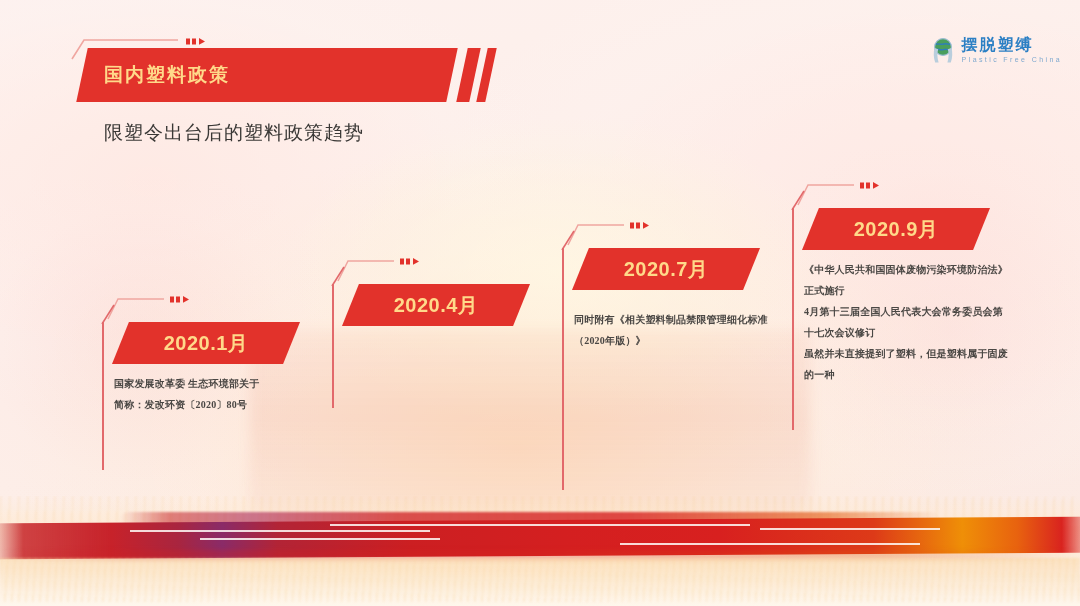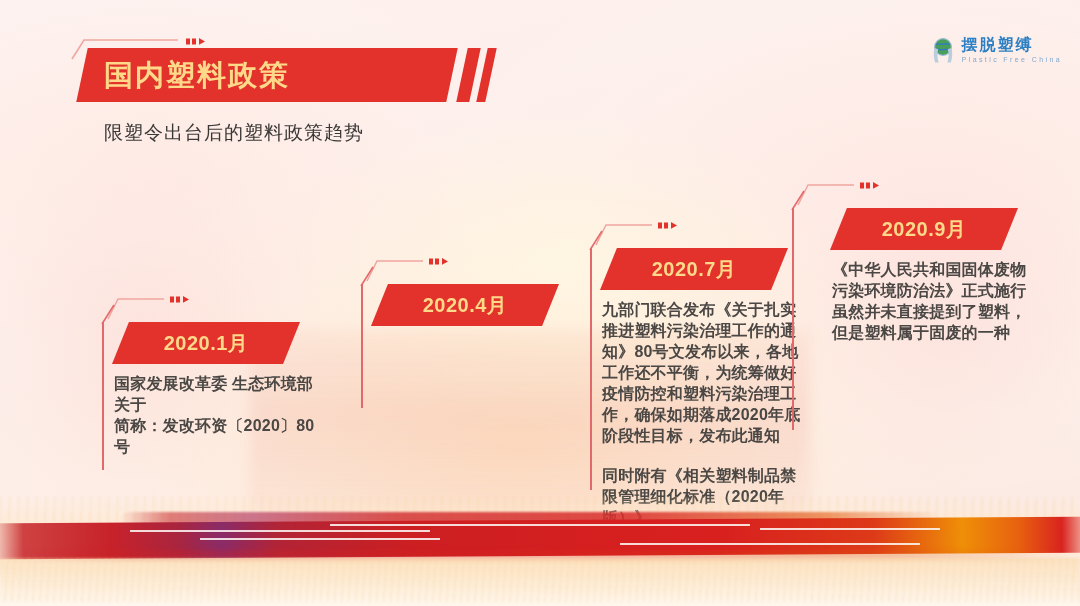--- a/index.html
+++ b/index.html
@@ -141,21 +141,21 @@
     position: absolute;
     top: 10px; height: 54px;
     background: #e2322b;
     transform: skewX(-12deg);
   }
   .title-slash.s1 { left: 392px; width: 13px; }
   .title-slash.s2 { left: 412px; width: 9px; }
   .title-text {
     position: absolute;
     left: 34px; top: 16px;
-    font-size: 29px;
+    font-size: 19px;
     font-weight: bold;
     letter-spacing: 2px;
     color: #ffd98a;
     line-height: 42px;
     white-space: nowrap;
   }
   .subtitle-text {
     position: absolute;
     left: 34px; top: 82px;
     font-size: 19px;
@@ -220,38 +220,39 @@
     background: #e2696b;
   }
   .card-rail-top {
     position: absolute;
     left: -1px; top: -18px;
     width: 22px; height: 20px;
   }
   .card-body {
     margin-left: 12px;
     margin-top: 9px;
-    font-size: 16px;
+    font-size: 10px;
     line-height: 21px;
     color: #4a4744;
     font-weight: bold;
     letter-spacing: 0.2px;
     width: 204px;
+    font-family: Liberation Serif, serif;
   }
   .card-body p { margin: 0; }
   .card-body p.gap { margin-top: 19px; }
 
   
   #card-1 { left: 102px; top: 322px; }
   #card-1 .card-rail { height: 148px; }
-  #card-2 { left: 332px; top: 284px; margin-left: 29px; }
+  #card-2 { left: 332px; top: 284px; }
   #card-2 .card-rail { height: 124px; }
-  #card-3 { left: 590px; top: 248px; }
+  #card-3 { left: 562px; top: 248px; }
   #card-3 .card-rail { height: 242px; }
-  #card-4 { left: 792px; top: 208px; padding-left: 28px; }
+  #card-4 { left: 792px; top: 208px; }
   #card-4 .card-rail { height: 222px; }
 </style>
 </head>
 <body>
 
 <div id="slide">
 
   <div class="haze haze-sun"></div>
   <div class="haze haze-left"></div>
   <div class="haze haze-right"></div>
@@ -337,21 +338,20 @@
     </svg>
     <svg class="card-rail-top" viewBox="0 0 22 20">
       <path d="M1 20 L13 1" fill="none" stroke="#e2696b" stroke-width="1.6"></path>
     </svg>
     <div class="card-rail"></div>
     <div class="card-head">
       <div class="card-head-bg"></div>
       <div class="card-head-label">2020.7月</div>
     </div>
     <div class="card-body">
-      <p>九部门联合发布《关于扎实推进塑料污染治理工作的通知》80号文发布以来，各地工作还不平衡，为统筹做好疫情防控和塑料污染治理工作，确保如期落成2020年底阶段性目标，发布此通知</p>
       <p class="gap">同时附有《相关塑料制品禁限管理细化标准（2020年版）》</p>
     </div>
   </div>
 
   <div class="card" id="card-4">
     <svg class="card-marker" viewBox="0 0 112 24">
       <path d="M2 23 L12 3 L58 3" fill="none" stroke="#f0a6a0" stroke-width="1.5"></path>
       <rect x="64" y="0.5" width="4" height="6" fill="#e2322b"></rect>
       <rect x="70" y="0.5" width="4" height="6" fill="#e2322b"></rect>
       <path d="M77 0 L83 3.4 L77 6.8 Z" fill="#e2322b"></path>
@@ -359,20 +359,21 @@
     <svg class="card-rail-top" viewBox="0 0 22 20">
       <path d="M1 20 L13 1" fill="none" stroke="#e2696b" stroke-width="1.6"></path>
     </svg>
     <div class="card-rail"></div>
     <div class="card-head">
       <div class="card-head-bg"></div>
       <div class="card-head-label">2020.9月</div>
     </div>
     <div class="card-body">
       <p>《中华人民共和国固体废物污染环境防治法》正式施行</p>
+      <p>4月第十三届全国人民代表大会常务委员会第十七次会议修订</p>
       <p>虽然并未直接提到了塑料，但是塑料属于固废的一种</p>
     </div>
   </div>
 
   <div class="brush-band">
     <div class="brush-glow"></div>
     <div class="brush-texture-top"></div>
     <div class="brush-main2"></div>
     <div class="brush-main"></div>
     <div class="brush-streak" style="left:130px; top:34px; width:300px; height:2px;"></div>

